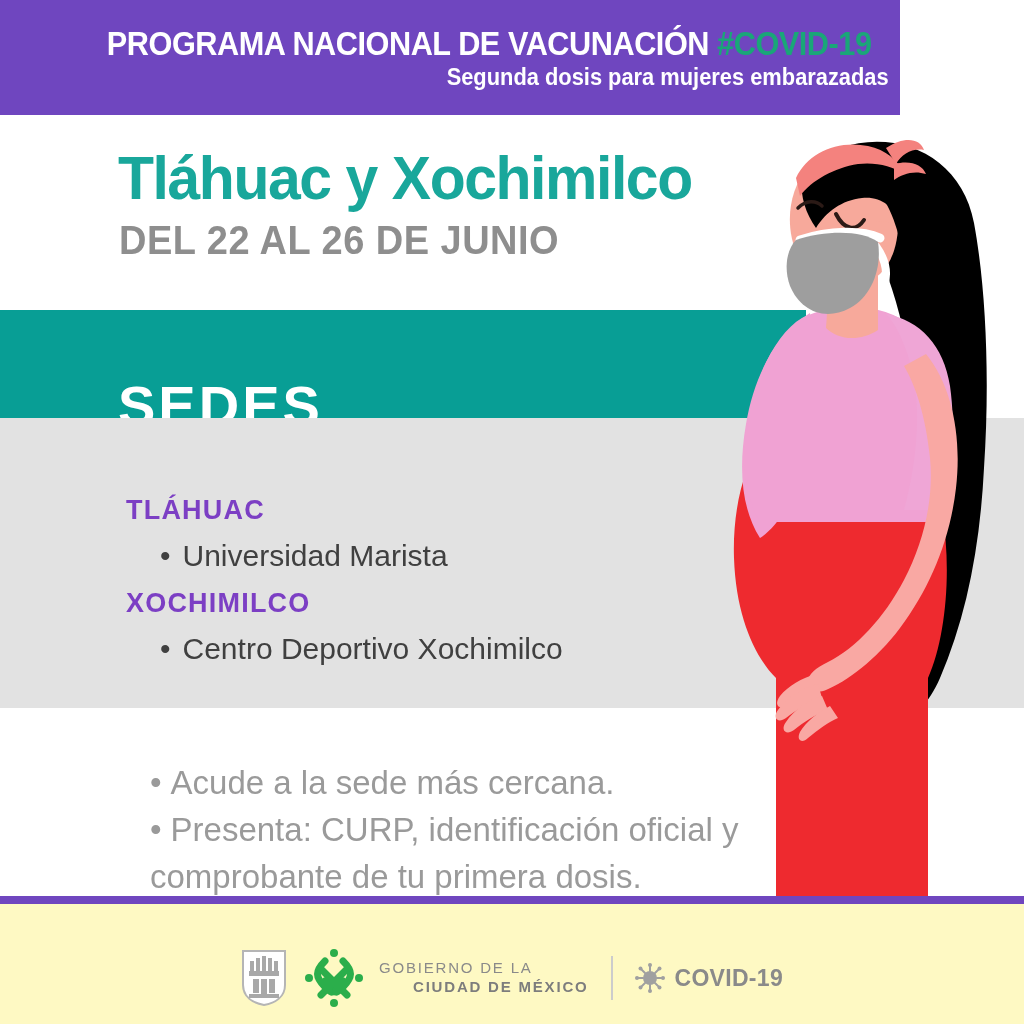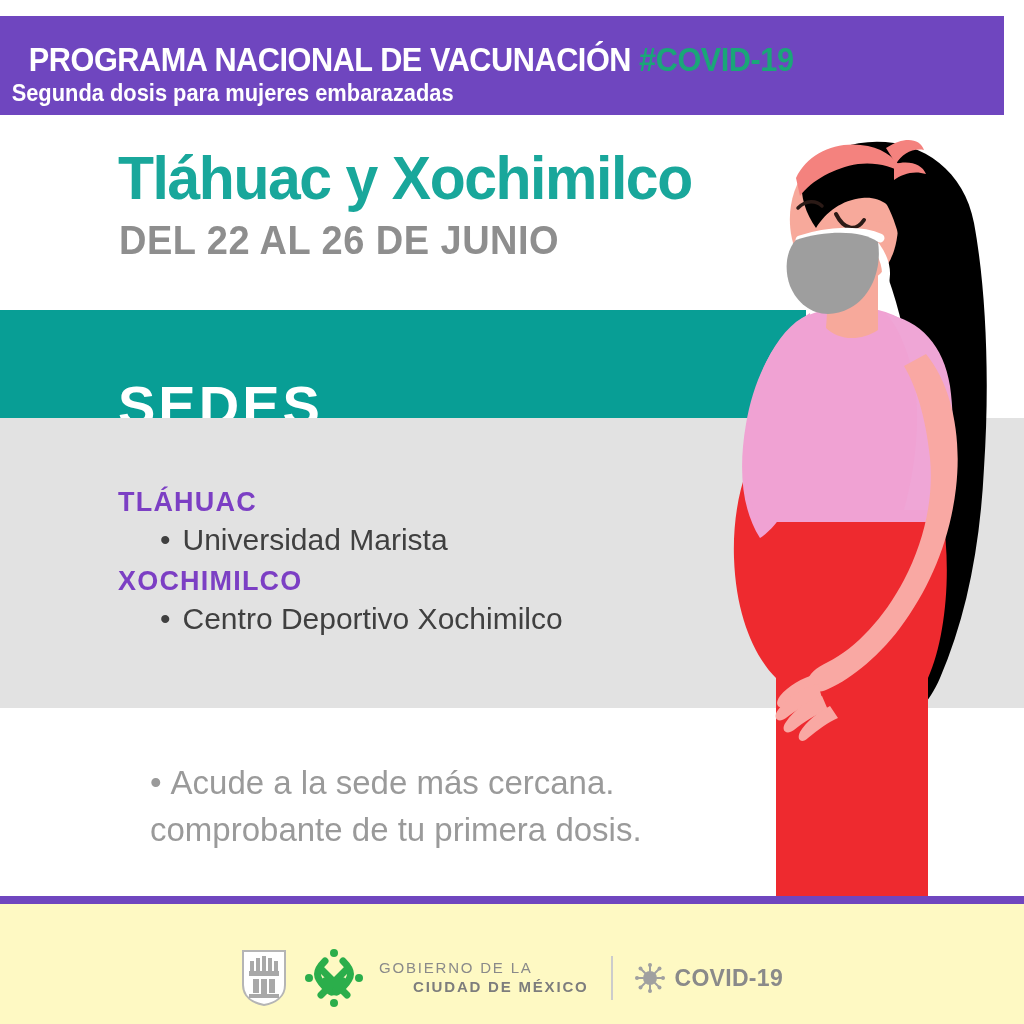--- a/index.html
+++ b/index.html
@@ -11,24 +11,24 @@
   }
   .poster{
     position:relative;
     width:1024px;height:1024px;
     background:#ffffff;
     overflow:hidden;
   }
 
   
   .header-band{
-    position:absolute;left:0;top:16px;width:1004px;height:115px;
+    position:absolute;left:0;top:0;width:900px;height:115px;
     background:#6f46bf;
     display:flex;flex-direction:column;
-    align-items:flex-start;justify-content:center;
+    align-items:flex-end;justify-content:center;
   }
   .header-title{
     font-size:33px;font-weight:bold;color:#ffffff;
     letter-spacing:-0.5px;line-height:1;
     white-space:nowrap;
     transform:scaleX(0.93);
     font-stretch:condensed;
     margin:0 0 6px 0;
   }
   .header-title .tag{color:#1aa678;}
@@ -74,21 +74,21 @@
   .venues-zone{
     position:absolute;left:0;top:418px;width:1024px;height:290px;
     background:#e2e2e2;
   }
   .venues-inner{
     position:absolute;left:118px;top:66px;
   }
   .venue-head{
     font-size:27px;font-weight:bold;color:#7c3fc4;
     letter-spacing:1.2px;line-height:1.35;
-    margin:0;
+    margin:8px;
   }
   .venue-item{
     font-size:30px;color:#404040;
     line-height:1.35;margin:0 0 2px 42px;
     white-space:nowrap;
   }
   .venue-item .dot{
     display:inline-block;margin-right:12px;
   }
 
@@ -173,20 +173,23 @@
         <span class="dot">•</span><span>Centro Deportivo Xochimilco</span>
       </div>
 
     </div>
   </div>
 
   <div class="notes-zone">
     <div class="notes-inner">
       <div class="note-line">
         <span class="dot">•</span><span>Acude a la sede más cercana.</span>
+      </div>
+      <div class="note-line">
+        <span class="dot">•</span><span>Presenta: CURP, identificación oficial y</span>
       </div>
       <div class="note-cont">comprobante de tu primera dosis.</div>
     </div>
   </div>
 
   <div class="purple-rule"></div>
 
   <div class="footer">
 
     <svg class="cdmx-shield" viewBox="0 0 46 58">

